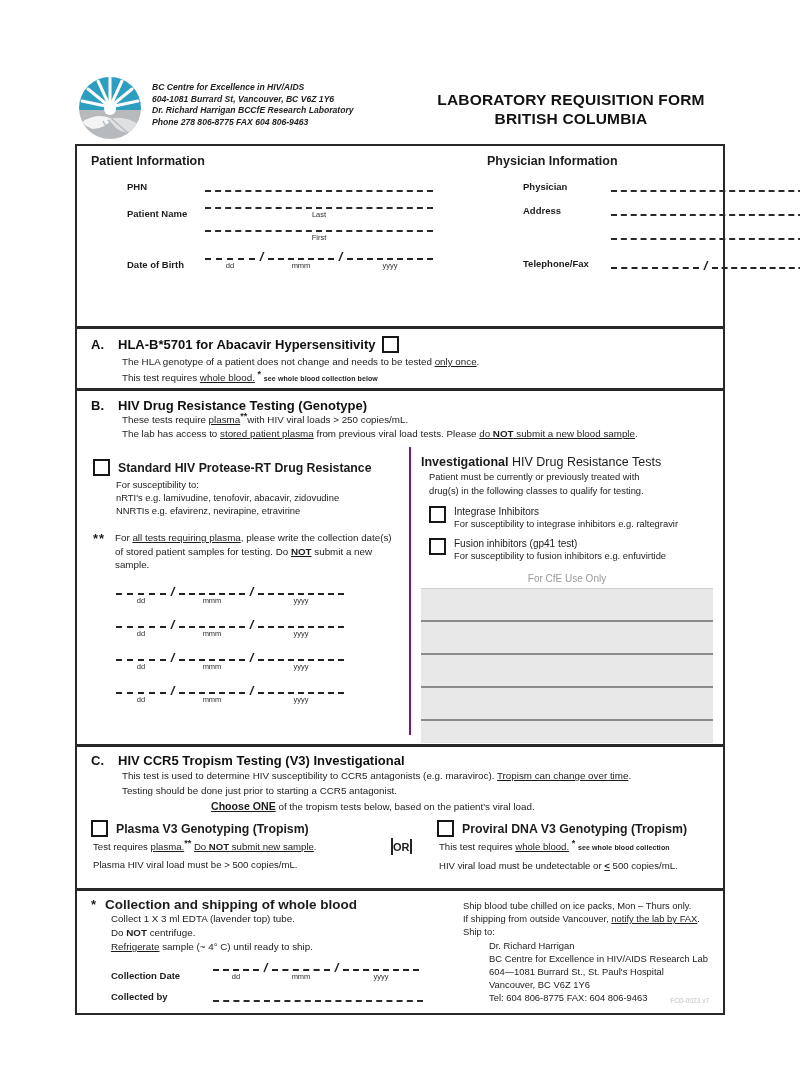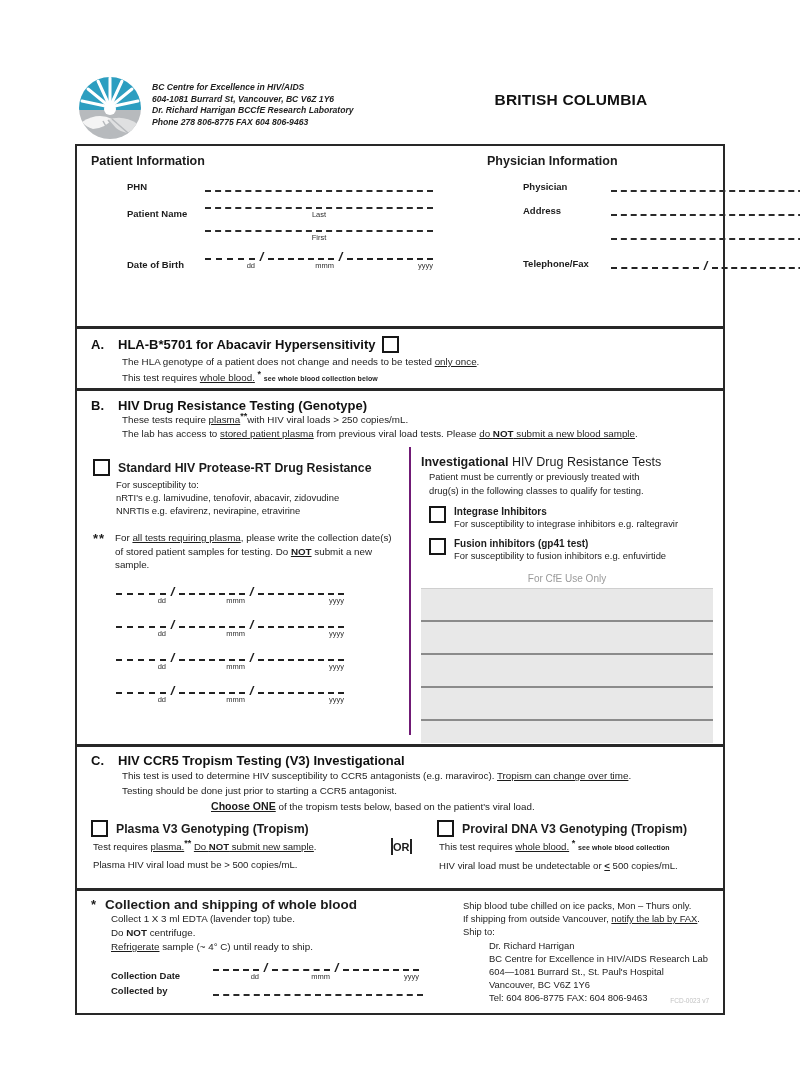--- a/index.html
+++ b/index.html
@@ -31,21 +31,21 @@
   
   .fline{border-bottom:2px dashed #2a2a2a;height:2px;}
   .frow{display:flex;align-items:flex-end;}
   .flab{font-size:9.5px;font-weight:600;color:#1c1c1c;}
   .fsub{font-size:7.5px;color:#2e2e2e;text-align:center;padding-top:1px;}
 
   
   .dategrid{display:grid;grid-template-columns:50px 13px 66px 13px 86px;align-items:end;}
   .dategrid .seg{border-bottom:2px dashed #222;height:2px;}
   .dategrid .slash{font-weight:bold;font-style:italic;font-size:13px;line-height:9px;text-align:center;transform:translateY(1px);}
-  .dategrid .lab{font-size:7.5px;color:#2e2e2e;text-align:right;padding-top:1px;}
+  .dategrid .lab{font-size:7.5px;color:#2e2e2e;text-align:center;padding-top:1px;}
 
   
   .sec-patient{height:180px;display:flex;}
   .pcol{flex:1;padding-top:3px;}
   .pcol h3{margin:0;font-size:12.5px;}
   .pcol .frow{margin-top:13px;padding-left:36px;}
   .pcol-left{padding-right:26px;}
   .pcol-right{padding-left:28px;padding-right:6px;}
   .linewrap{flex:1;margin-left:10px;}
 
@@ -62,21 +62,21 @@
   .std-title{display:flex;align-items:center;gap:8px;font-size:12.3px;font-weight:600;color:#1b1b1b;}
   .std-sub{font-size:9.4px;line-height:13px;padding-left:23px;margin-top:2px;}
   .note2{display:flex;margin-top:14px;}
   .note2 .ss{font-size:13px;font-weight:bold;letter-spacing:1px;width:22px;}
   .note2 .ntext{font-size:9.8px;line-height:13.5px;flex:1;}
   .bdates{padding-left:23px;margin-top:10px;}
   .bdates .dategrid{margin-top:14px;width:262px;}
   .inv-title{font-size:12.5px;color:#1b1b1b;}
   .inv-desc{font-size:9.4px;line-height:13px;padding-left:8px;margin-top:1px;}
   .inv-item{display:flex;align-items:flex-start;gap:8px;margin-top:9px;padding-left:8px;}
-  .inv-item .itxt .il{font-size:10px;font-weight:bold;}
+  .inv-item .itxt .il{font-size:10px;font-weight:normal;}
   .inv-item .itxt .is{font-size:9.4px;margin-top:1px;}
   .cfe-label{font-size:10px;color:#9a9a9a;text-align:center;margin-top:12px;}
   .cfe-box{margin-top:4px;background:#e8e8e8;border-top:1px solid #cfcfcf;}
   .cfe-box .crow{height:31px;border-bottom:2px solid #8b8b8b;}
   .cfe-box .crow:last-child{height:22px;border-bottom:none;}
 
   
   .sec-c{height:144px;padding-top:6px;}
   .sec-c .body-line{margin-top:1px;}
   .choose-line{padding-left:120px;margin-top:2px;}
@@ -134,20 +134,21 @@
         <path d="M30 44 L44 60 M34 43 L50 57 M25 45 L34 61" stroke="#b7babd" stroke-width="1.5" fill="none"></path>
       </g>
     </svg>
     <div class="org">
       <div>BC Centre for Excellence in HIV/AIDS</div>
       <div>604-1081 Burrard St, Vancouver, BC V6Z 1Y6</div>
       <div>Dr. Richard Harrigan BCCfE Research Laboratory</div>
       <div>Phone  278 806-8775   FAX  604 806-9463</div>
     </div>
     <div class="titleblock">
+      <div class="t">LABORATORY REQUISITION FORM</div>
       <div class="t">BRITISH COLUMBIA</div>
     </div>
   </div>
 
   <div class="formbox">
 
     <div class="sec sec-patient">
       <div class="pcol pcol-left">
         <h3>Patient Information</h3>
         <div class="frow">
@@ -426,21 +427,21 @@
                 <div class="slash">/</div>
                 <div class="seg"></div>
               <div class="lab">dd</div>
                 <div></div>
                 <div class="lab">mmm</div>
                 <div></div>
                 <div class="lab">yyyy</div>
             </div>
           </div>
         </div>
-        <div class="ship-lrow" style="margin-top:4px">
+        <div class="ship-lrow" style="margin-top:10px">
           <span class="flab" style="width:92px">Collected by</span>
           <div class="linewrap" style="max-width:210px">
               <div class="fline"></div>
             </div>
         </div>
       </div>
 
       <div class="shipR">
         <div>Ship blood tube chilled on ice packs, Mon – Thurs only.</div>
         <div>

